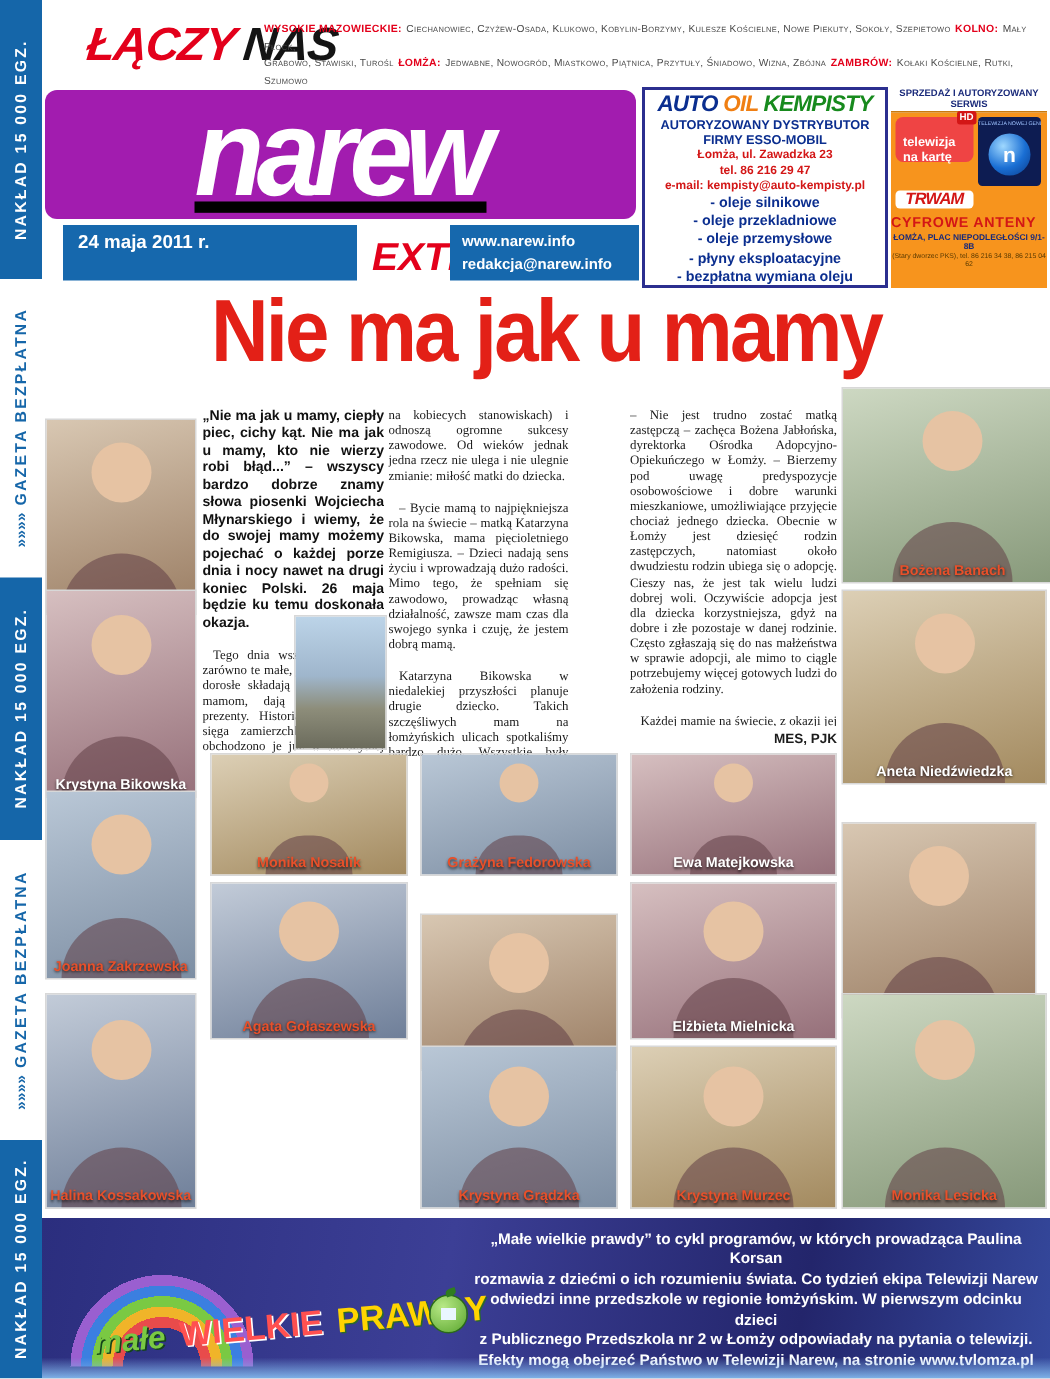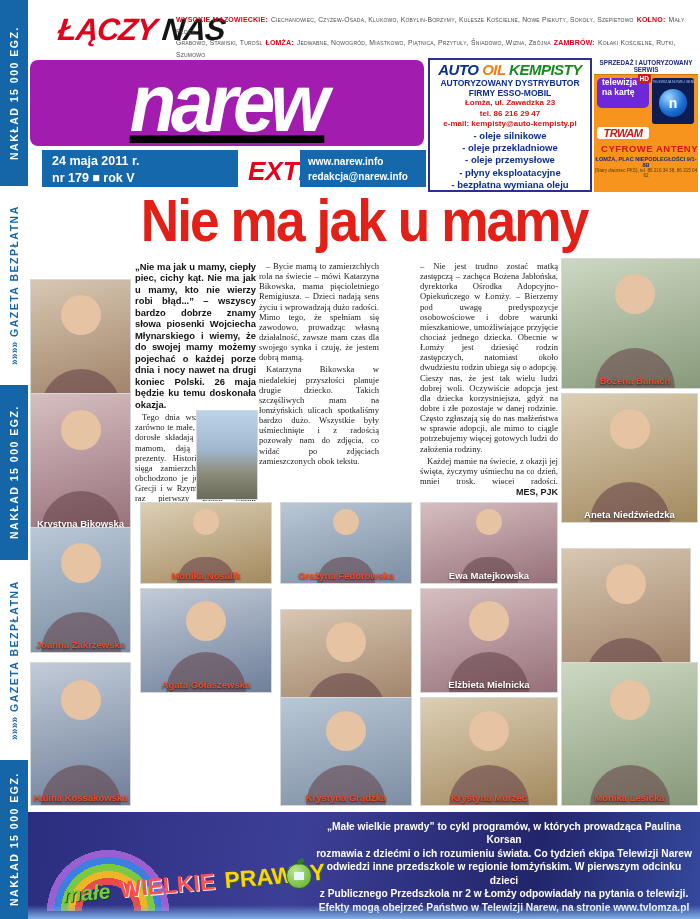--- a/index.html
+++ b/index.html
@@ -44,41 +44,41 @@
   #ad1 .t{font-weight:bold;font-style:italic;font-size:15px;letter-spacing:-.5px;}
   #ad1 .t .a{color:#0b2e8f;} #ad1 .t .o{color:#f07f13;} #ad1 .t .k{color:#178a1d;}
   #ad1 .sub{color:#0b2e8f;font-weight:bold;font-size:8.5px;line-height:1.2;}
   #ad1 .red{color:#d31616;font-weight:bold;font-size:8px;line-height:1.3;}
   #ad1 .item{color:#0b2e8f;font-weight:bold;font-size:9.5px;line-height:1.3;}
   #ad2{position:absolute;left:594px;top:58px;width:104px;height:134px;background:#f7941d;
        box-sizing:border-box;overflow:hidden;}
   #ad2 .top{background:#fff;color:#1a2a7a;font-weight:bold;font-size:6.3px;text-align:center;
        padding:1px 0;border-bottom:1px solid #c97a10;}
   #ad2 .row{display:flex;gap:3px;padding:3px 3px 0 3px;}
-  .tvkChip{position:relative;width:52px;height:30px;background:#6d28d9;border-radius:5px;
-       color:#fff;font-weight:bold;font-size:8.5px;line-height:1.15;padding:0 0 0 5px;box-sizing:border-box;}
+  .tvkChip{position:relative;width:52px;height:30px;background:#ef4444;border-radius:5px;
+       color:#fff;font-weight:bold;font-size:8.5px;line-height:1.15;padding:12px 0 0 5px;box-sizing:border-box;}
   .tvkChip .hd{position:absolute;right:-2px;top:-4px;background:#d31616;color:#fff;
        font-size:6.5px;font-weight:bold;padding:1px 2px;border-radius:2px;}
   .nTile{position:relative;width:42px;height:46px;background:#0d1c52;border-radius:3px;overflow:hidden;}
   .nTile .cap{color:#9fc3ff;font-size:3.5px;text-align:center;padding-top:2px;white-space:nowrap;}
   .nTile .ball{position:absolute;left:50%;top:55%;width:28px;height:28px;margin:-14px 0 0 -14px;
        border-radius:50%;background:radial-gradient(circle at 35% 30%,#9fd8ff,#1a6fd4 55%,#0a3a8a);
        color:#fff;font-weight:bold;font-size:14px;display:flex;align-items:center;justify-content:center;}
   .trwamChip{margin:3px 0 0 3px;width:52px;background:#fff;border-radius:3px;text-align:center;
        color:#d31616;font-style:italic;font-weight:bold;font-size:11px;letter-spacing:-.5px;}
-  #ad2 .cyf{color:#d31616;font-weight:bold;font-size:9.5px;text-align:right;margin-top:4px;letter-spacing:.5px;}
+  #ad2 .cyf{color:#d31616;font-weight:bold;font-size:9.5px;text-align:left;margin-top:4px;letter-spacing:.5px;}
   #ad2 .adr{color:#1a2a7a;font-weight:bold;font-size:5.6px;text-align:center;margin-top:2px;}
   #ad2 .sml{color:#5a3a00;font-size:4.6px;text-align:center;}
   
   #headline{position:absolute;left:28px;top:192px;width:672px;text-align:center;
        color:#e32017;font-weight:bold;font-size:56px;letter-spacing:-2px;line-height:1.05;
        transform:scale(.95,1.05);}
   
   .col{position:absolute;overflow:hidden;z-index:1;}
-  .col p{margin:1px 0 2px;font-family:"Liberation Serif",serif;font-size:8.6px;line-height:1.18;
+  .col p{margin:11px 0 2px;font-family:"Liberation Serif",serif;font-size:8.6px;line-height:1.18;
        text-align:justify;text-indent:7px;color:#1b1b1b;}
   .col p.noind{text-indent:0;}
   .col p.lead{font-family:"Liberation Sans",sans-serif;font-weight:bold;font-size:9.4px;
        line-height:1.22;text-indent:0;color:#111;}
   #byline{position:absolute;left:420px;top:487px;width:138px;text-align:right;
        font-weight:bold;font-size:9px;color:#1b1b1b;z-index:1;}
   
   .photo{position:absolute;overflow:hidden;z-index:2;border:1px solid #d8d8d8;box-sizing:border-box;}
   .photo::before{content:"";position:absolute;left:50%;top:12%;width:40px;height:40px;
        margin-left:-20px;border-radius:50%;background:#e6c3a3;}
@@ -152,21 +152,20 @@
         <span>Grabowo, Stawiski, Turośl</span><span class="reg">ŁOMŻA:</span><span>Jedwabne, Nowogród, Miastkowo, Piątnica, Przytuły, Śniadowo, Wizna, Zbójna</span><span class="reg">ZAMBRÓW:</span><span>Kołaki Kościelne, Rutki, Szumowo</span>
       </div>
     </div>
   </div>
 
   <div id="logoPanel">
     <span class="logo">narew</span>
   </div>
   <div id="dateBox">
     <div>24 maja 2011 r.</div>
-    <div>nr 179 ■ rok V</div>
   </div>
   <div id="extraBox">
     <span class="ex">EXTRA</span><span class="tg">TYGODNIK</span>
   </div>
   <div id="webBox">
     <div>www.narew.info</div>
     <div>redakcja@narew.info</div>
   </div>
 
   <div id="ad1">
@@ -207,21 +206,22 @@
   </div>
 
   <div id="headline">Nie ma jak u mamy</div>
 
   <div class="col" style="left:135px;top:260px;width:121px;height:242px">
     <p class="lead">„Nie ma jak u mamy, ciepły piec, cichy kąt. Nie ma jak u mamy, kto nie wierzy robi błąd...” – wszyscy bardzo dobrze znamy słowa piosenki Wojciecha Młynarskiego i wiemy, że do swojej mamy możemy pojechać o każdej porze dnia i nocy nawet na drugi koniec Polski. 26 maja będzie ku temu doskonała okazja.</p>
     <p>Tego dnia wszystkie dzieci – zarówno te małe, jak i już całkiem dorosłe składają życzenia swoim mamom, dają im kwiaty i prezenty. Historia święta Matki sięga zamierzchłych czasów – obchodzono je już w starożytnej Grecji i w Rzymie. W Polsce po raz pierwszy Dzień Matki świętowano w 1923 r. w Krakowie.</p>
 
   </div>
   <div class="col" style="left:259px;top:260px;width:120px;height:244px">
-    <p>– Bycie mamą to zamierzchłych rola na świecie – mówi Katarzyna Bikowska, mama pięcioletniego Remigiusza. – Dzieci nadają sens życiu i wprowadzają dużo radości. Mimo tego, że spełniam się zawodowo, prowadząc własną działalność, zawsze mam czas dla swojego synka i czuję, że jestem dobrą mamą.</p>
+    <p class="noind">na kobiecych stanowiskach) i odnoszą ogromne sukcesy zawodowe. Od wieków jednak jedna rzecz nie ulega i nie ulegnie zmianie: miłość matki do dziecka.</p>
+    <p>– Bycie mamą to najpiękniejsza rola na świecie – matką Katarzyna Bikowska, mama pięcioletniego Remigiusza. – Dzieci nadają sens życiu i wprowadzają dużo radości. Mimo tego, że spełniam się zawodowo, prowadząc własną działalność, zawsze mam czas dla swojego synka i czuję, że jestem dobrą mamą.</p>
     <p>Katarzyna Bikowska w niedalekiej przyszłości planuje drugie dziecko. Takich szczęśliwych mam na łomżyńskich ulicach spotkaliśmy bardzo dużo. Wszystkie były uśmiechnięte i z radością pozowały nam do zdjęcia, co widać po zdjęciach zamieszczonych obok tekstu.</p>
 
   </div>
   <div class="col" style="left:420px;top:260px;width:138px;height:224px">
     <p class="noind">– Nie jest trudno zostać matką zastępczą – zachęca Bożena Jabłońska, dyrektorka Ośrodka Adopcyjno-Opiekuńczego w Łomży. – Bierzemy pod uwagę predyspozycje osobowościowe i dobre warunki mieszkaniowe, umożliwiające przyjęcie chociaż jednego dziecka. Obecnie w Łomży jest dziesięć rodzin zastępczych, natomiast około dwudziestu rodzin ubiega się o adopcję. Cieszy nas, że jest tak wielu ludzi dobrej woli. Oczywiście adopcja jest dla dziecka korzystniejsza, gdyż na dobre i złe pozostaje w danej rodzinie. Często zgłaszają się do nas małżeństwa w sprawie adopcji, ale mimo to ciągle potrzebujemy więcej gotowych ludzi do założenia rodziny.</p>
     <p>Każdej mamie na świecie, z okazji jej święta, życzymy uśmiechu na co dzień, mniej trosk, więcej radości, zadowolenia a także dumy ze swoich dzieci. Redakcja Tygodnika Narew, portalu Narew.info i Telewizji Narew.</p>
   </div>
   <div id="byline">MES, PJK</div>
 
   <div class="photo g2" style="left:30px;top:258px;width:101px;height:131px">

